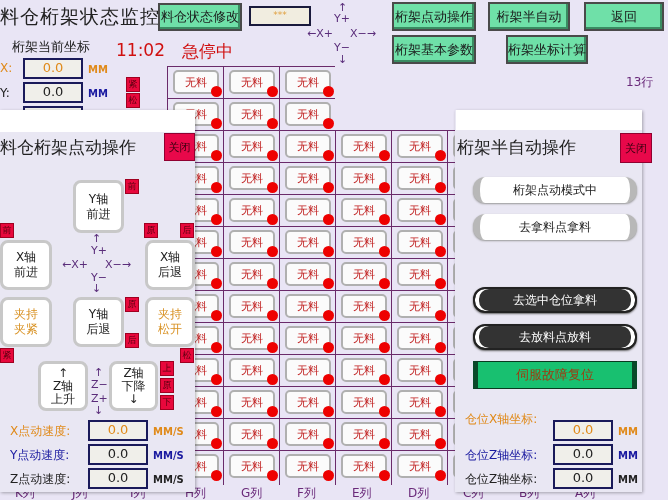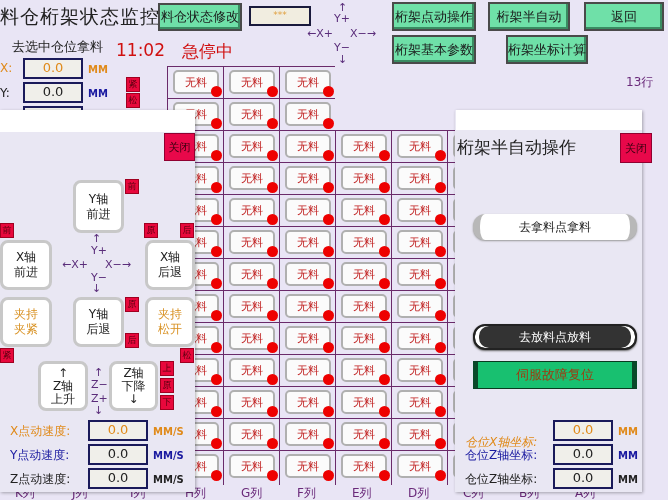--- a/index.html
+++ b/index.html
@@ -50,21 +50,21 @@
 <div class="abs dir-legend" style="left:350px;top:27px;">X−→</div>
 <div class="abs dir-legend" style="left:334px;top:41px;">Y−</div>
 <div class="abs dir-legend" style="left:338px;top:53px;">↓</div>
 
 <div class="abs green-btn" style="left:392px;top:2px;width:84px;height:29px;">桁架点动操作</div>
 <div class="abs green-btn" style="left:488px;top:2px;width:82px;height:29px;">桁架半自动</div>
 <div class="abs green-btn" style="left:584px;top:2px;width:80px;height:29px;">返回</div>
 <div class="abs green-btn" style="left:392px;top:35px;width:84px;height:29px;">桁架基本参数</div>
 <div class="abs green-btn" style="left:506px;top:35px;width:82px;height:29px;">桁架坐标计算</div>
 
-<div class="abs subhead" style="left:12px;top:38px;">去选中仓位拿料</div>
+<div class="abs subhead" style="left:12px;top:38px;">桁架当前坐标</div>
 <div class="abs clock" style="left:116px;top:40px;">11:02</div>
 <div class="abs estop" style="left:182px;top:40px;">急停中</div>
 <div class="abs coord-label orange" style="left:0;top:61px;">X:</div>
 <div class="abs valbox orange" style="left:23px;top:58px;width:60px;height:21px;">0.0</div>
 <div class="abs unit orange" style="left:88px;top:64px;">MM</div>
 <div class="abs coord-label dark" style="left:0;top:86px;">Y:</div>
 <div class="abs valbox dark" style="left:23px;top:82px;width:60px;height:21px;">0.0</div>
 <div class="abs unit blue" style="left:88px;top:88px;">MM</div>
 <div class="abs valbox" style="left:23px;top:106px;width:60px;height:6px;border-bottom:none;"></div>
 <div class="abs redtag" style="left:126px;top:77px;">紧</div>
@@ -728,20 +728,21 @@
     <div class="abs col-label" style="left: 297px; top: 485px;">F列</div>
     <div class="abs col-label" style="left: 352px; top: 485px;">E列</div>
     <div class="abs col-label" style="left: 408px; top: 485px;">D列</div>
     <div class="abs col-label" style="left: 463px; top: 485px;">C列</div>
     <div class="abs col-label" style="left: 519px; top: 485px;">B列</div>
     <div class="abs col-label" style="left: 575px; top: 485px;">A列</div>
   </div>
 
 <div class="abs panel" style="left:0;top:110px;width:195px;height:382px;">
   <div class="abs panel-strip" style="left:0;top:0;width:195px;height:22px;"></div>
+  <div class="abs panel-title" style="left:0;top:26px;">料仓桁架点动操作</div>
   <div class="abs close-btn" style="left:164px;top:23px;width:31px;height:28px;">关闭</div>
 
   <div class="abs jog-btn" style="left:73px;top:70px;width:51px;height:53px;white-space:pre;">Y轴
 前进</div>
   <div class="abs redtag" style="left:125px;top:69px;">前</div>
 
   <div class="abs redtag" style="left:0;top:113px;">前</div>
   <div class="abs redtag" style="left:144px;top:113px;">原</div>
   <div class="abs redtag" style="left:180px;top:113px;">后</div>
 
@@ -792,25 +793,27 @@
   <div class="abs coord-label dark" style="left:10px;top:361px;">Z点动速度:</div>
   <div class="abs valbox dark" style="left:88px;top:358px;width:60px;height:21px;">0.0</div>
   <div class="abs unit dark" style="left:153px;top:364px;">MM/S</div>
 </div>
 
 <div class="abs panel" style="left:455px;top:110px;width:187px;height:382px;">
   <div class="abs panel-strip" style="left:1px;top:0;width:186px;height:20px;"></div>
   <div class="abs panel-title" style="left:2px;top:26px;">桁架半自动操作</div>
   <div class="abs close-btn" style="left:165px;top:23px;width:32px;height:30px;">关闭</div>
 
+  <div class="abs pill-light" style="left:18px;top:67px;width:164px;height:26px;">桁架点动模式中</div>
   <div class="abs pill-light" style="left:18px;top:104px;width:164px;height:26px;">去拿料点拿料</div>
+  <div class="abs pill-dark" style="left:18px;top:177px;width:164px;height:26px;">去选中仓位拿料</div>
   <div class="abs servo-wide" style="left:18px;top:251px;width:164px;height:28px;">伺服故障复位</div>
   <div class="abs pill-dark" style="left:18px;top:214px;width:164px;height:26px;">去放料点放料</div>
 
-  <div class="abs coord-label orange" style="left:10px;top:324px;font-style:italic;">仓位X轴坐标:</div>
+  <div class="abs coord-label orange" style="left:10px;top:301px;">仓位X轴坐标:</div>
   <div class="abs valbox orange" style="left:98px;top:310px;width:60px;height:21px;">0.0</div>
   <div class="abs unit orange" style="left:163px;top:316px;">MM</div>
   <div class="abs coord-label blue" style="left:10px;top:337px;">仓位Z轴坐标:</div>
   <div class="abs valbox dark" style="left:98px;top:334px;width:60px;height:21px;">0.0</div>
   <div class="abs unit blue" style="left:163px;top:340px;">MM</div>
   <div class="abs coord-label dark" style="left:10px;top:361px;">仓位Z轴坐标:</div>
   <div class="abs valbox dark" style="left:98px;top:358px;width:60px;height:21px;">0.0</div>
   <div class="abs unit dark" style="left:163px;top:364px;">MM</div>
 </div>
 

